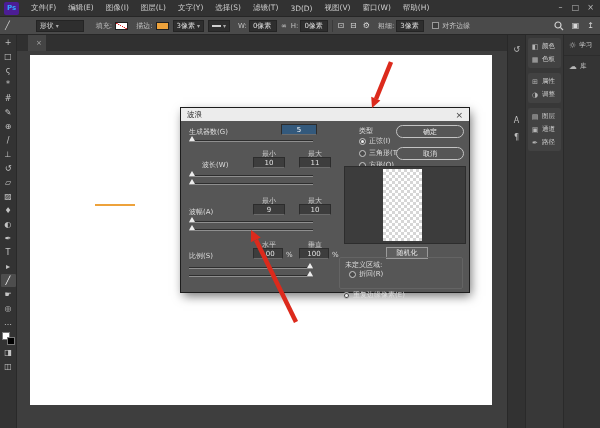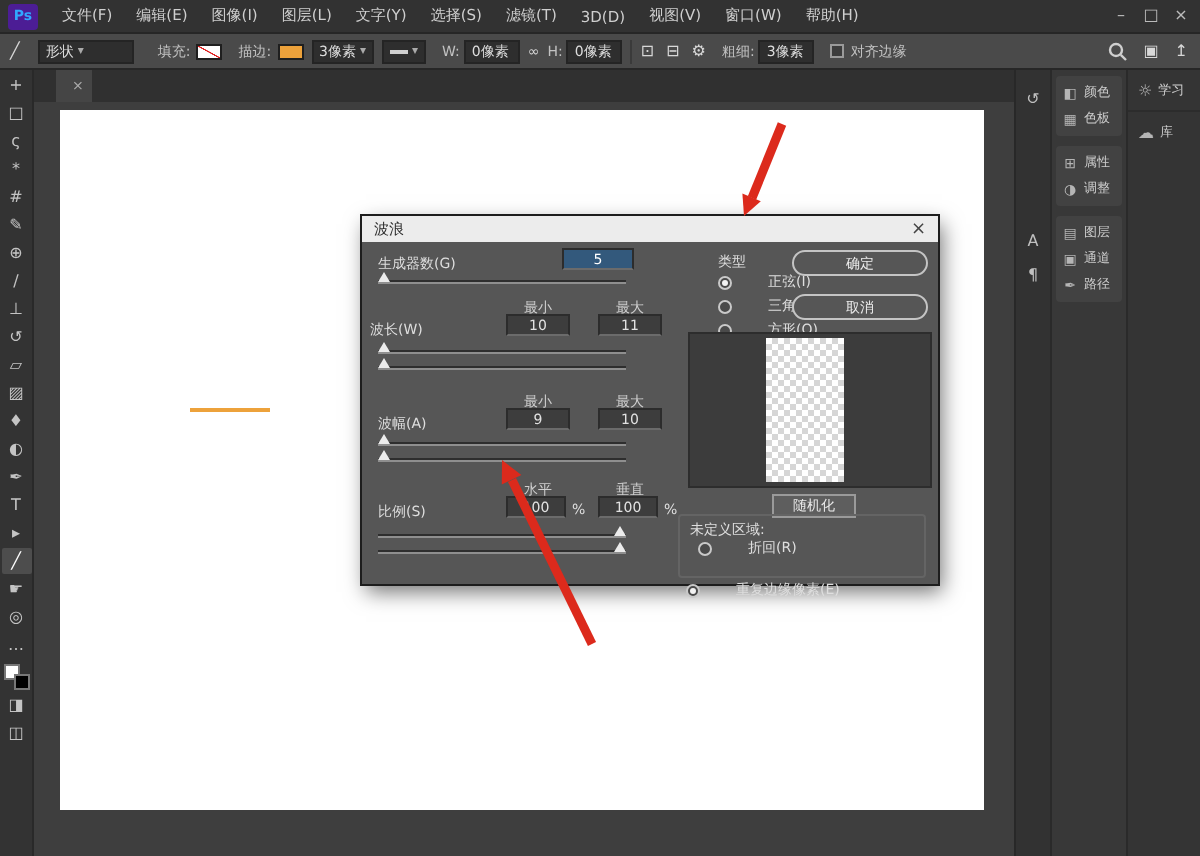--- a/index.html
+++ b/index.html
@@ -81,21 +81,21 @@
   .d { position:absolute; }
   .fld { position:absolute; height:11px; background:#3d3d3d; border:1px solid #2c2c2c; border-bottom-color:#6b6b6b;
     display:flex; align-items:center; justify-content:center; color:#e2e2e2; }
   .fld.selfld { background:#33597c; color:#fff; }
   .hdr { position:absolute; width:32px; text-align:center; color:#cfcfcf; }
   .track { position:absolute; height:1px; background:#8f8f8f; box-shadow:0 -1px 0 #2e2e2e; }
   .thumb { position:absolute; top:-5px; width:0; height:0;
     border-left:3px solid transparent; border-right:3px solid transparent; border-bottom:5px solid #ececec; }
   .radio { width:7px; height:7px; border:1px solid #c9c9c9; border-radius:50%; background:#4a4a4a; display:inline-block; }
   .radio.on::before { content:''; display:block; width:3px; height:3px; margin:1px; border-radius:50%; background:#f2f2f2; }
-  .radio-row { position:absolute; display:flex; align-items:center; gap:18px; }
+  .radio-row { position:absolute; display:flex; align-items:center; gap:3px; }
   .pill { position:absolute; width:68px; height:13px; border:1px solid #c4c4c4; border-radius:7px;
     display:flex; align-items:center; justify-content:center; color:#ececec; background:#565656; }
   .well { position:absolute; left:163px; top:58px; width:122px; height:78px; background:#3c3c3c; border:1px solid #2d2d2d; }
   .checker { position:absolute; left:202px; top:61px; width:39px; height:72px; background-color:#fff;
     background-image:linear-gradient(45deg,#d6d6d6 25%,transparent 25%,transparent 75%,#d6d6d6 75%),
                      linear-gradient(45deg,#d6d6d6 25%,transparent 25%,transparent 75%,#d6d6d6 75%);
     background-size:6px 6px; background-position:0 0,3px 3px; }
   .smallbtn { position:absolute; left:205px; top:139px; width:42px; height:12px; background:#5e5e5e;
     border:1px solid #9a9a9a; display:flex; align-items:center; justify-content:center; color:#e8e8e8; }
   .undef-box { position:absolute; left:158px; top:149px; width:124px; height:32px; border:1px solid #646464; border-radius:2px; }
@@ -124,21 +124,21 @@
       </span>
     <div class="win-controls">
       <span class="win-btn">–</span>
       <span class="win-btn">□</span>
       <span class="win-btn">×</span>
     </div>
   </div>
 
   <div class="optionsbar">
     <span class="ob ob-icon" style="margin-left:5px">╱</span>
-    <span class="ob ob-fld" style="margin-left:9px;width:48px;justify-content:flex-start">
+    <span class="ob ob-fld" style="margin-left:26px;width:48px;justify-content:flex-start">
       <span>形状</span>
       <span class="caret">▾</span>
     </span>
     <span class="ob ob-lbl" style="margin-left:12px">填充:</span>
     <span class="ob swatch none" style="margin-left:3px"></span>
     <span class="ob ob-lbl" style="margin-left:8px">描边:</span>
     <span class="ob swatch orange" style="margin-left:3px"></span>
     <span class="ob ob-fld" style="margin-left:4px">
       <span>3像素</span>
       <span class="caret">▾</span>
@@ -267,21 +267,21 @@
     </div>
 
     <span class="d" style="left:8px;top:19px">生成器数(G)</span>
     <span class="fld selfld" style="left:100px;top:16px;width:36px">5</span>
     <div class="track" style="left:8px;top:33px;width:124px">
         <span class="thumb" style="left:0"></span>
       </div>
 
     <span class="hdr" style="left:72px;top:41px">最小</span>
     <span class="hdr" style="left:118px;top:41px">最大</span>
-    <span class="d" style="left:4px;top:52px">波长(W)</span>
+    <span class="d" style="left:21px;top:52px">波长(W)</span>
     <span class="fld" style="left:72px;top:49px;width:32px">10</span>
     <span class="fld" style="left:118px;top:49px;width:32px">11</span>
     <div class="track" style="left:8px;top:68px;width:124px">
         <span class="thumb" style="left:0"></span>
       </div>
     <div class="track" style="left:8px;top:76px;width:124px">
         <span class="thumb" style="left:0"></span>
       </div>
 
     <span class="hdr" style="left:72px;top:88px">最小</span>

